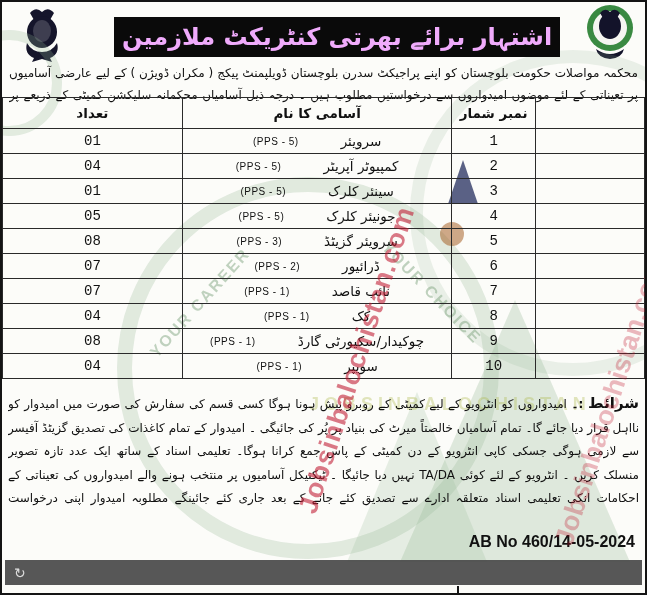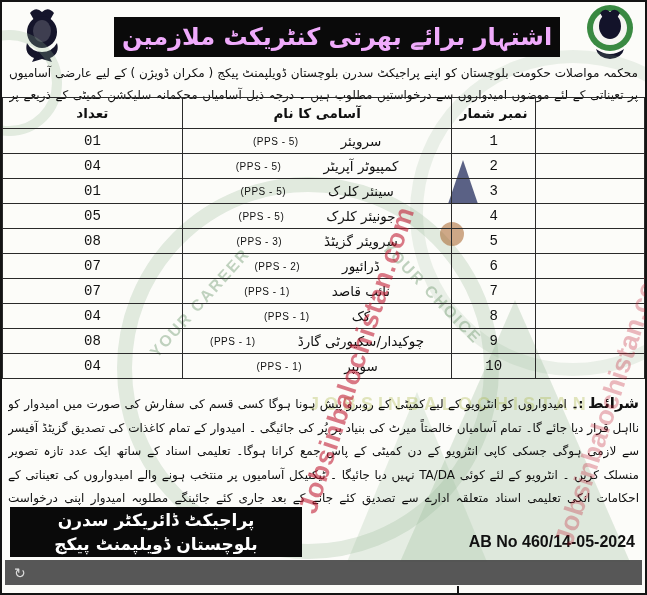--- a/index.html
+++ b/index.html
@@ -259,24 +259,20 @@
               <span class="pos-scale">(PPS - 1)</span>
             </span>
       </td>
       <td class="num">04</td>
     </tr>
   </tbody>
     </table>
 
   <p class="terms"><b class="lbl">شرائط</b><b> :۔ </b><span>امیدواروں کو انٹرویو کے لیے کمیٹی کے روبرو پیش ہونا ہوگا کسی قسم کی سفارش کی صورت میں امیدوار کو نااہل قرار دیا جائے گا۔ تمام آسامیاں خالصتاً میرٹ کی بنیاد پر پُر کی جائیگی ۔ امیدوار کے تمام کاغذات کی تصدیق گزیٹڈ آفیسر سے لازمی ہوگی جسکی کاپی انٹرویو کے دن کمیٹی کے پاس جمع کرانا ہوگا۔ تعلیمی اسناد کے ساتھ ایک عدد تازہ تصویر منسلک کریں ۔ انٹرویو کے لئے کوئی TA/DA نہیں دیا جائیگا ۔ ٹیکنیکل آسامیوں پر منتخب ہونے والے امیدواروں کی تعیناتی کے احکامات انکی تعلیمی اسناد متعلقہ ادارے سے تصدیق کئے جانے کے بعد جاری کئے جائینگے مطلوبہ امیدوار اپنی درخواست پراجیکٹ ڈائریکٹر سدرن بلوچستان ڈویلپمنٹ پیکج ، پوسٹ آفس نمبر 1، تربت، کیچ پی سی ۔92600 میں بذریعہ ڈاک جمع کروا سکتے ہیں ۔ درخواست جمع کرانے کی آخری تاریخ 31-05-2024 ہے ۔ کامیاب امیدواروں کو انٹرویو کے لیے رابطہ کیا جائیگا ۔</span></p>
 
-  <div class="sig-box">
-    <span>پراجیکٹ ڈائریکٹر سدرن</span>
-    <span>بلوچستان ڈویلپمنٹ پیکج</span>
-  </div>
 
   <div class="ref-no">AB No 460/14-05-2024</div>
 
   <div class="wm red-diag">Jobsinbalochistan.com</div>
   <div class="wm red-diag-2">Jobsinbalochistan.com</div>
 
   <div class="wm-bar">
     <span class="wm-icon">↻</span>
   </div>
   <div class="bottom-tick"></div>

